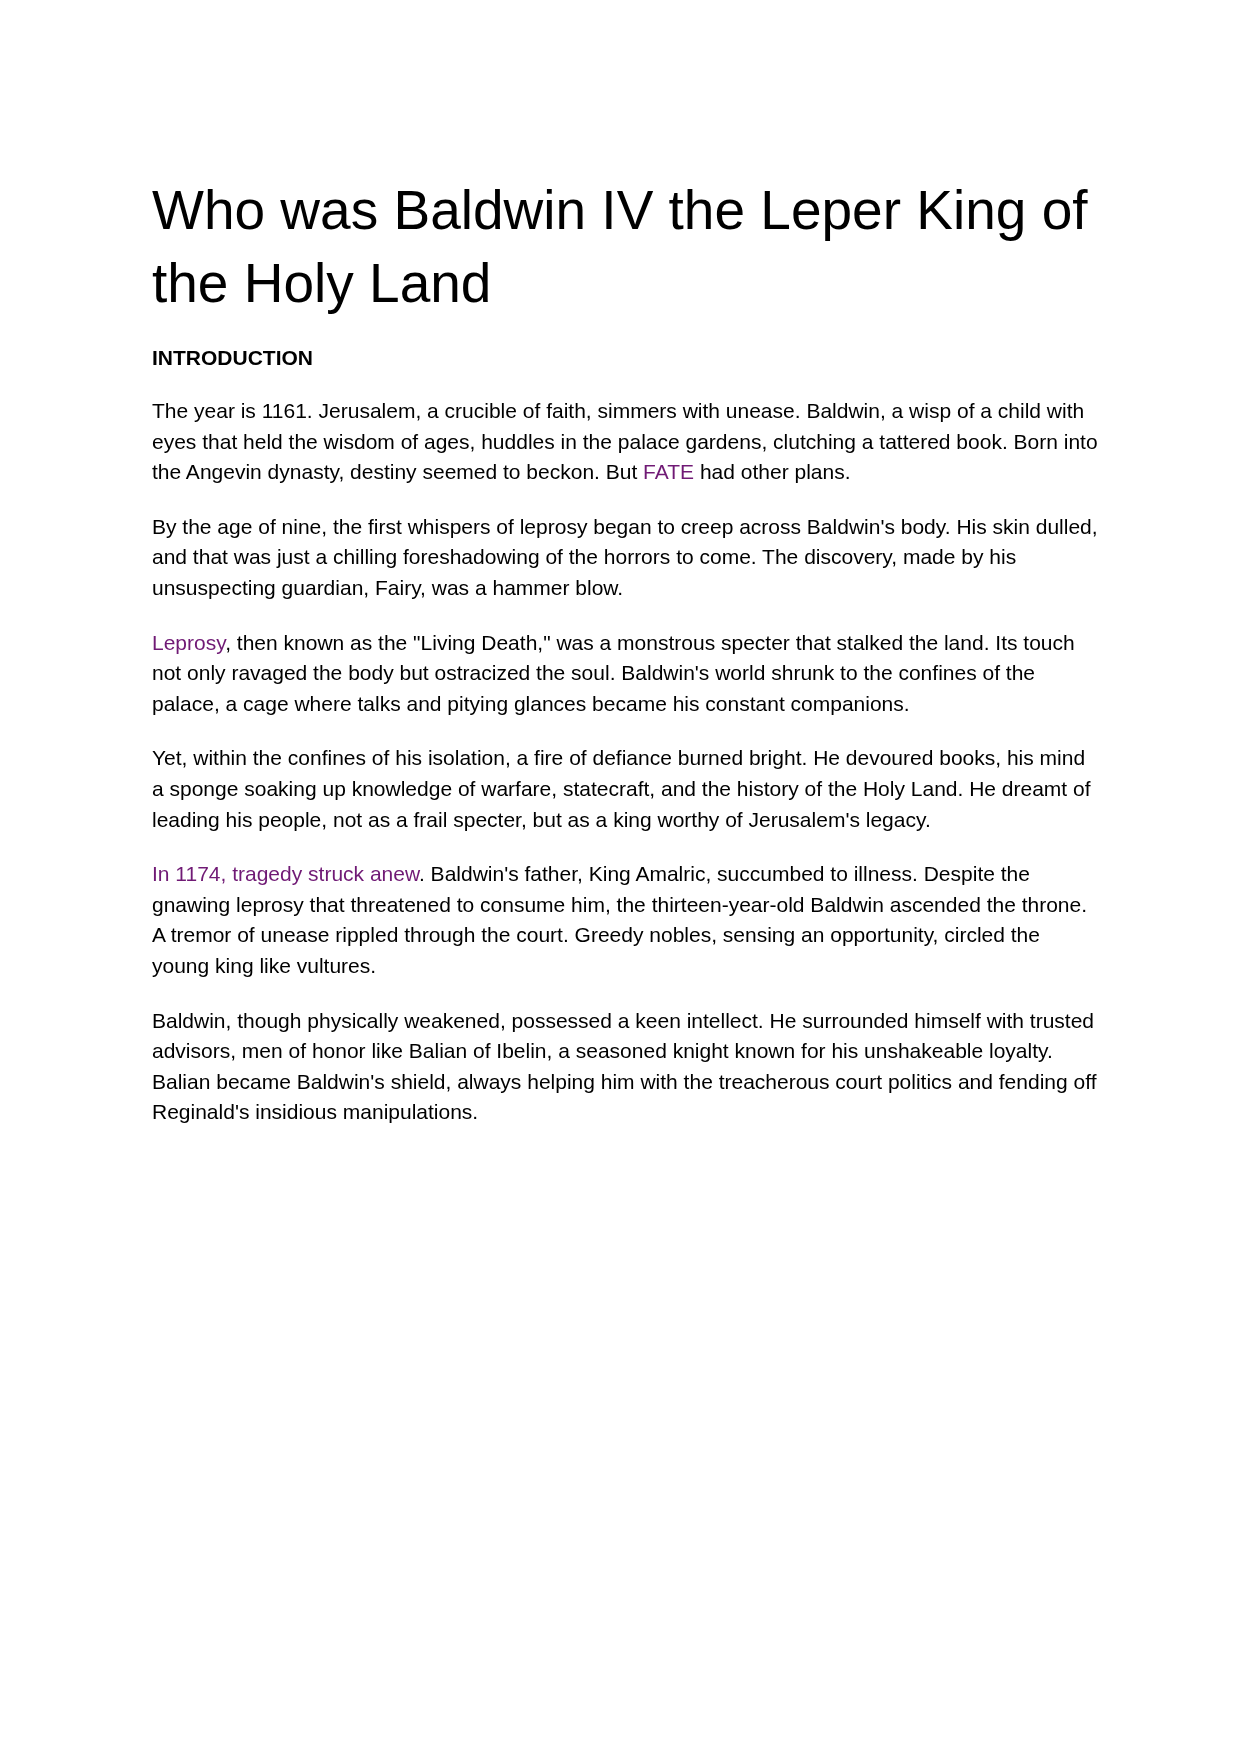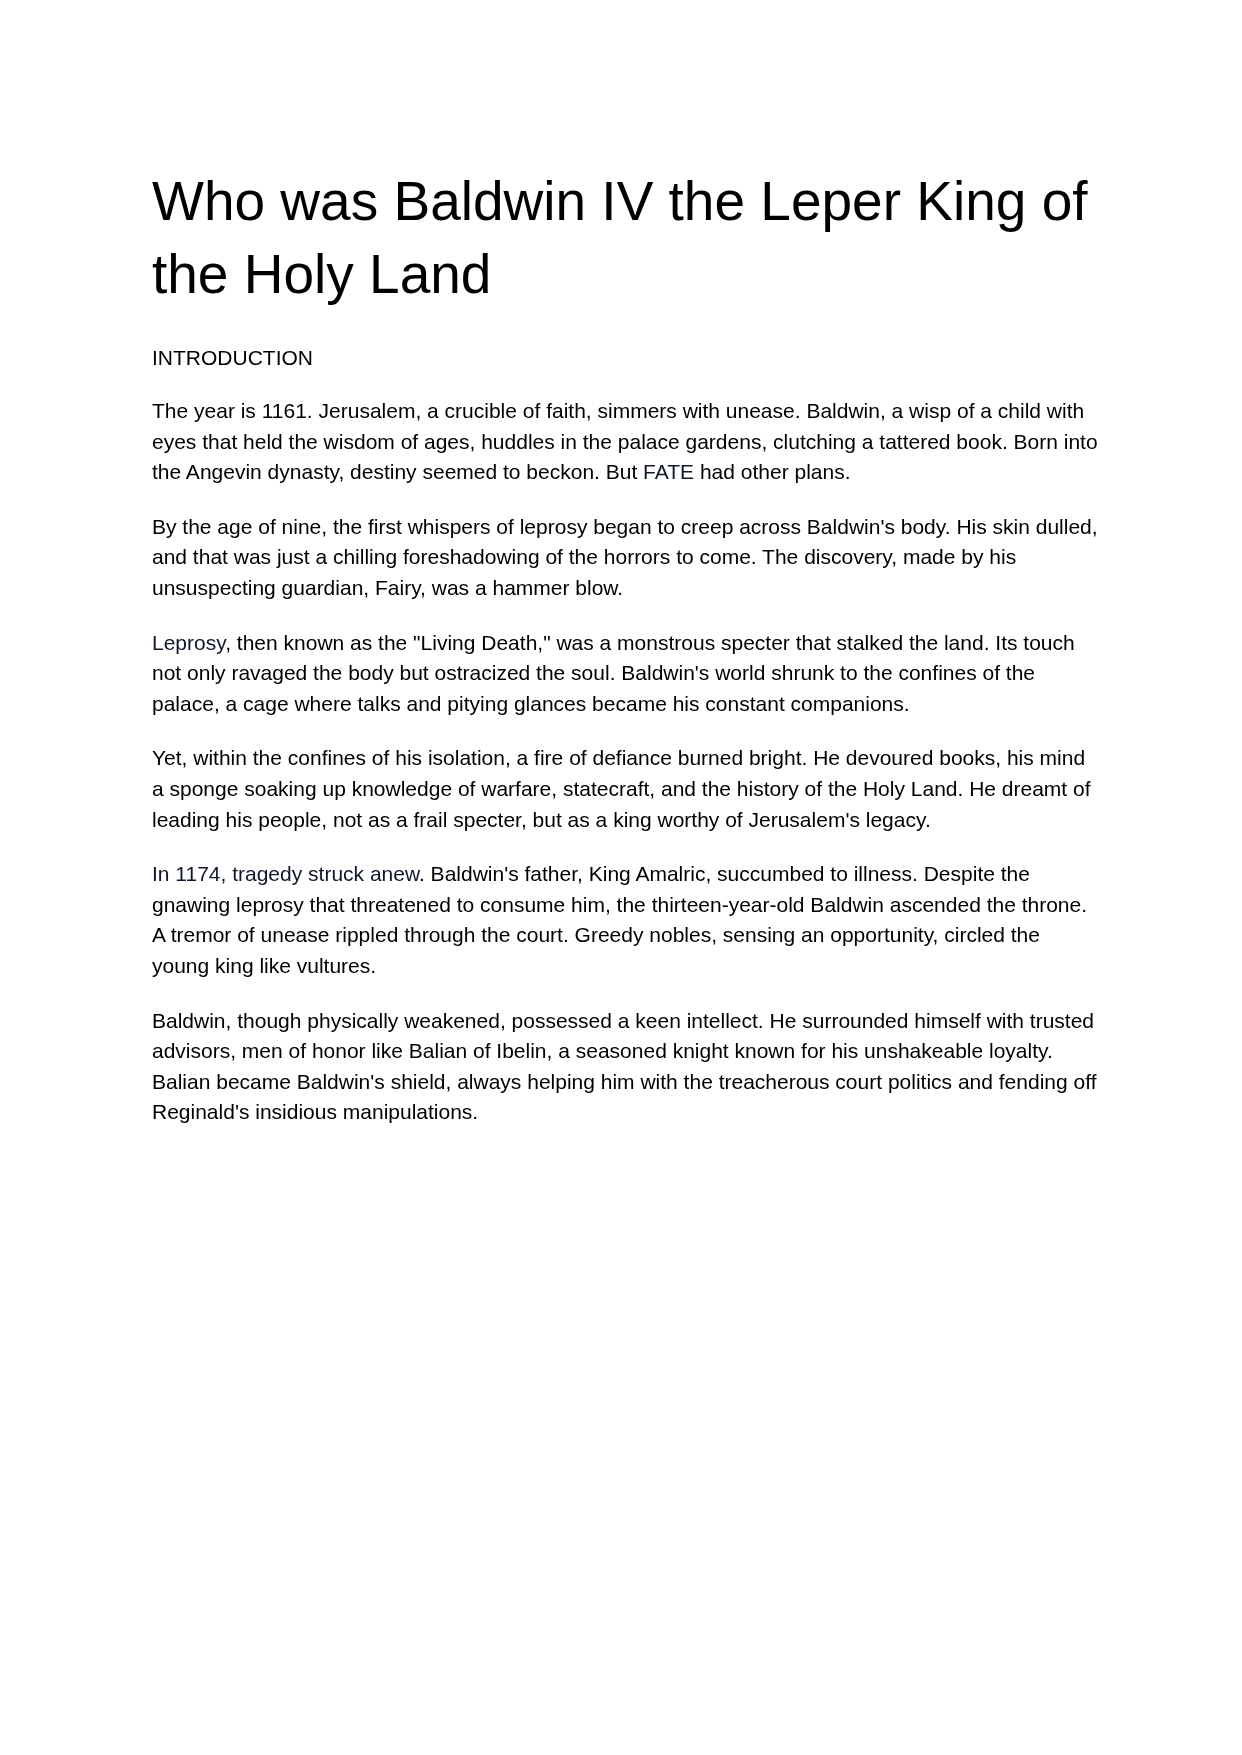--- a/index.html
+++ b/index.html
@@ -3,31 +3,31 @@
 <meta charset="utf-8">
 <style>
   html, body { margin: 0; padding: 0; background: #ffffff; }
   body { width: 1242px; height: 1755px; position: relative; overflow: hidden; }
   .page {
     position: absolute; left: 152px; top: 0; width: 950px;
     font-family: "Liberation Sans", sans-serif; color: #000000;
   }
   .title {
     margin: 0; padding: 0;
-    position: absolute; top: 165px; left: 0; width: 950px;
+    position: absolute; top: 174px; left: 0; width: 950px;
     font-size: 55px; line-height: 73px; font-weight: normal;
   }
   .flow { position: absolute; top: 344px; left: 0; width: 950px; }
   .h {
-    margin: 0 0 24px 0; font-size: 21px; line-height: 28px; font-weight: normal;
+    margin: 0 0 24px 0; font-size: 21px; line-height: 28px; font-weight: bold;
   }
   .p {
     margin: 0 0 24px 0; font-size: 21px; line-height: 30.6px;
   }
-  .red { color: #0f172a; }
+  .red { color: #701a75; }
 </style>
 </head>
 <body>
 
 <div class="page">
   <h1 class="title">Who was Baldwin IV the Leper King of the Holy Land</h1>
 
   <div class="flow">
     <h2 class="h">INTRODUCTION</h2>
     <p class="p"><span>The year is 1161. Jerusalem, a crucible of faith, simmers with unease. Baldwin, a wisp of a child with eyes that held the wisdom of ages, huddles in the palace gardens, clutching a tattered book. Born into the Angevin dynasty, destiny seemed to beckon. But </span><span class="red">FATE</span><span> had other plans.</span></p>

